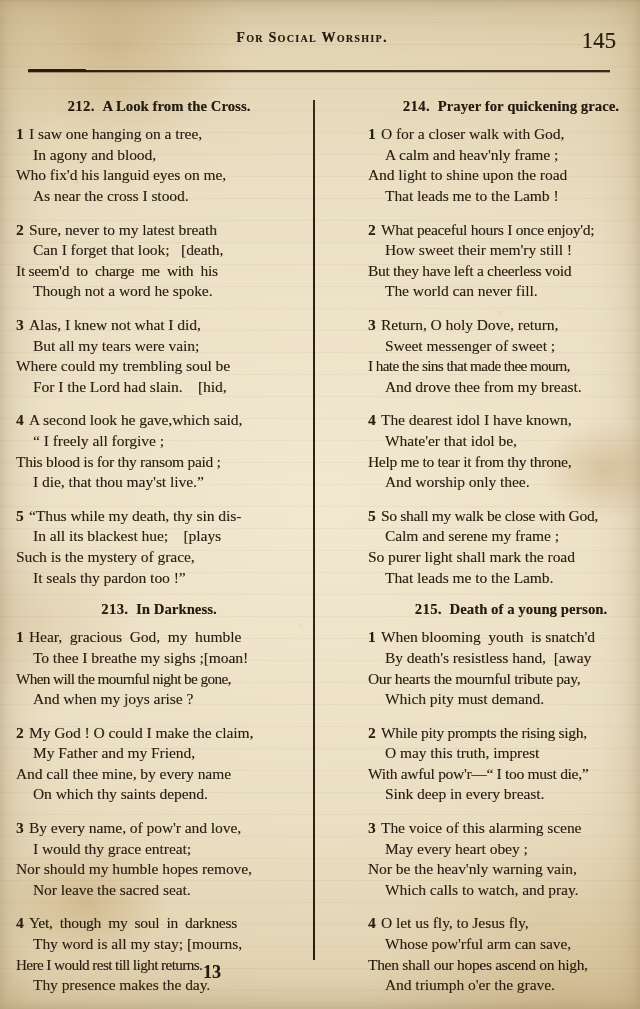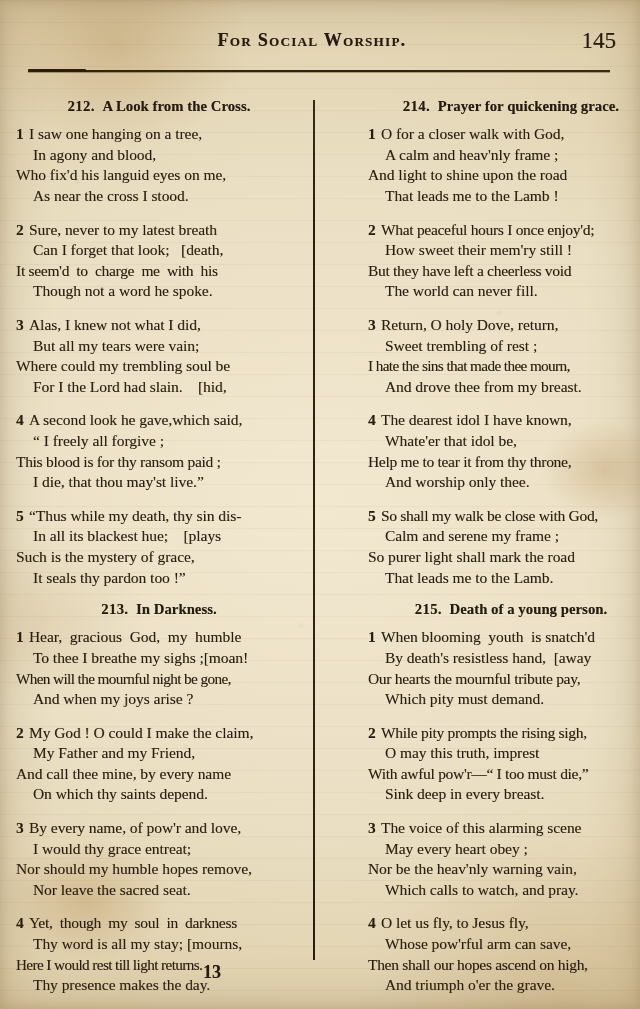--- a/index.html
+++ b/index.html
@@ -39,21 +39,21 @@
     box-shadow:inset 0 0 48px rgba(120,90,48,.30), inset 0 0 12px rgba(120,90,48,.22);
   }
 
   
   #runhead{
     position:absolute;left:0;top:30px;width:640px;height:24px;
   }
   .rh-title{
     position:absolute;left:0;right:16px;top:0;text-align:center;
     font-family:"Liberation Serif", serif;
-    font-weight:bold;font-size:18px;letter-spacing:1.3px;
+    font-weight:bold;font-size:14px;letter-spacing:1.3px;
     color:#241a10;
     font-variant:small-caps;
     text-shadow:.4px .3px .5px rgba(60,40,18,.45);
   }
   .rh-folio{
     position:absolute;right:24px;top:-2px;
     font-weight:normal;font-size:23px;color:#241a10;
     text-shadow:.4px .3px .5px rgba(60,40,18,.4);
   }
   #headrule{
@@ -198,21 +198,21 @@
             <div class="line ind"><span>That leads me to the Lamb !</span></div>
           </div>
           <div class="verse">
             <div class="line tight"><span class="vn">2</span><span>What peaceful hours I once enjoy'd;</span></div>
             <div class="line ind"><span>How sweet their mem'ry still !</span></div>
             <div class="line tight"><span>But they have left a cheerless void</span></div>
             <div class="line ind"><span>The world can never fill.</span></div>
           </div>
           <div class="verse">
             <div class="line"><span class="vn">3</span><span>Return, O holy Dove, return,</span></div>
-            <div class="line ind"><span>Sweet trembling of rest ;</span></div>
+            <div class="line ind"><span>Sweet messenger of sweet ;</span></div>
             <div class="line tight tighter"><span>I hate the sins that made thee mourn,</span></div>
             <div class="line ind"><span>And drove thee from my breast.</span></div>
           </div>
           <div class="verse">
             <div class="line"><span class="vn">4</span><span>The dearest idol I have known,</span></div>
             <div class="line ind"><span>Whate'er that idol be,</span></div>
             <div class="line tight"><span>Help me to tear it from thy throne,</span></div>
             <div class="line ind"><span>And worship only thee.</span></div>
           </div>
           <div class="verse">

